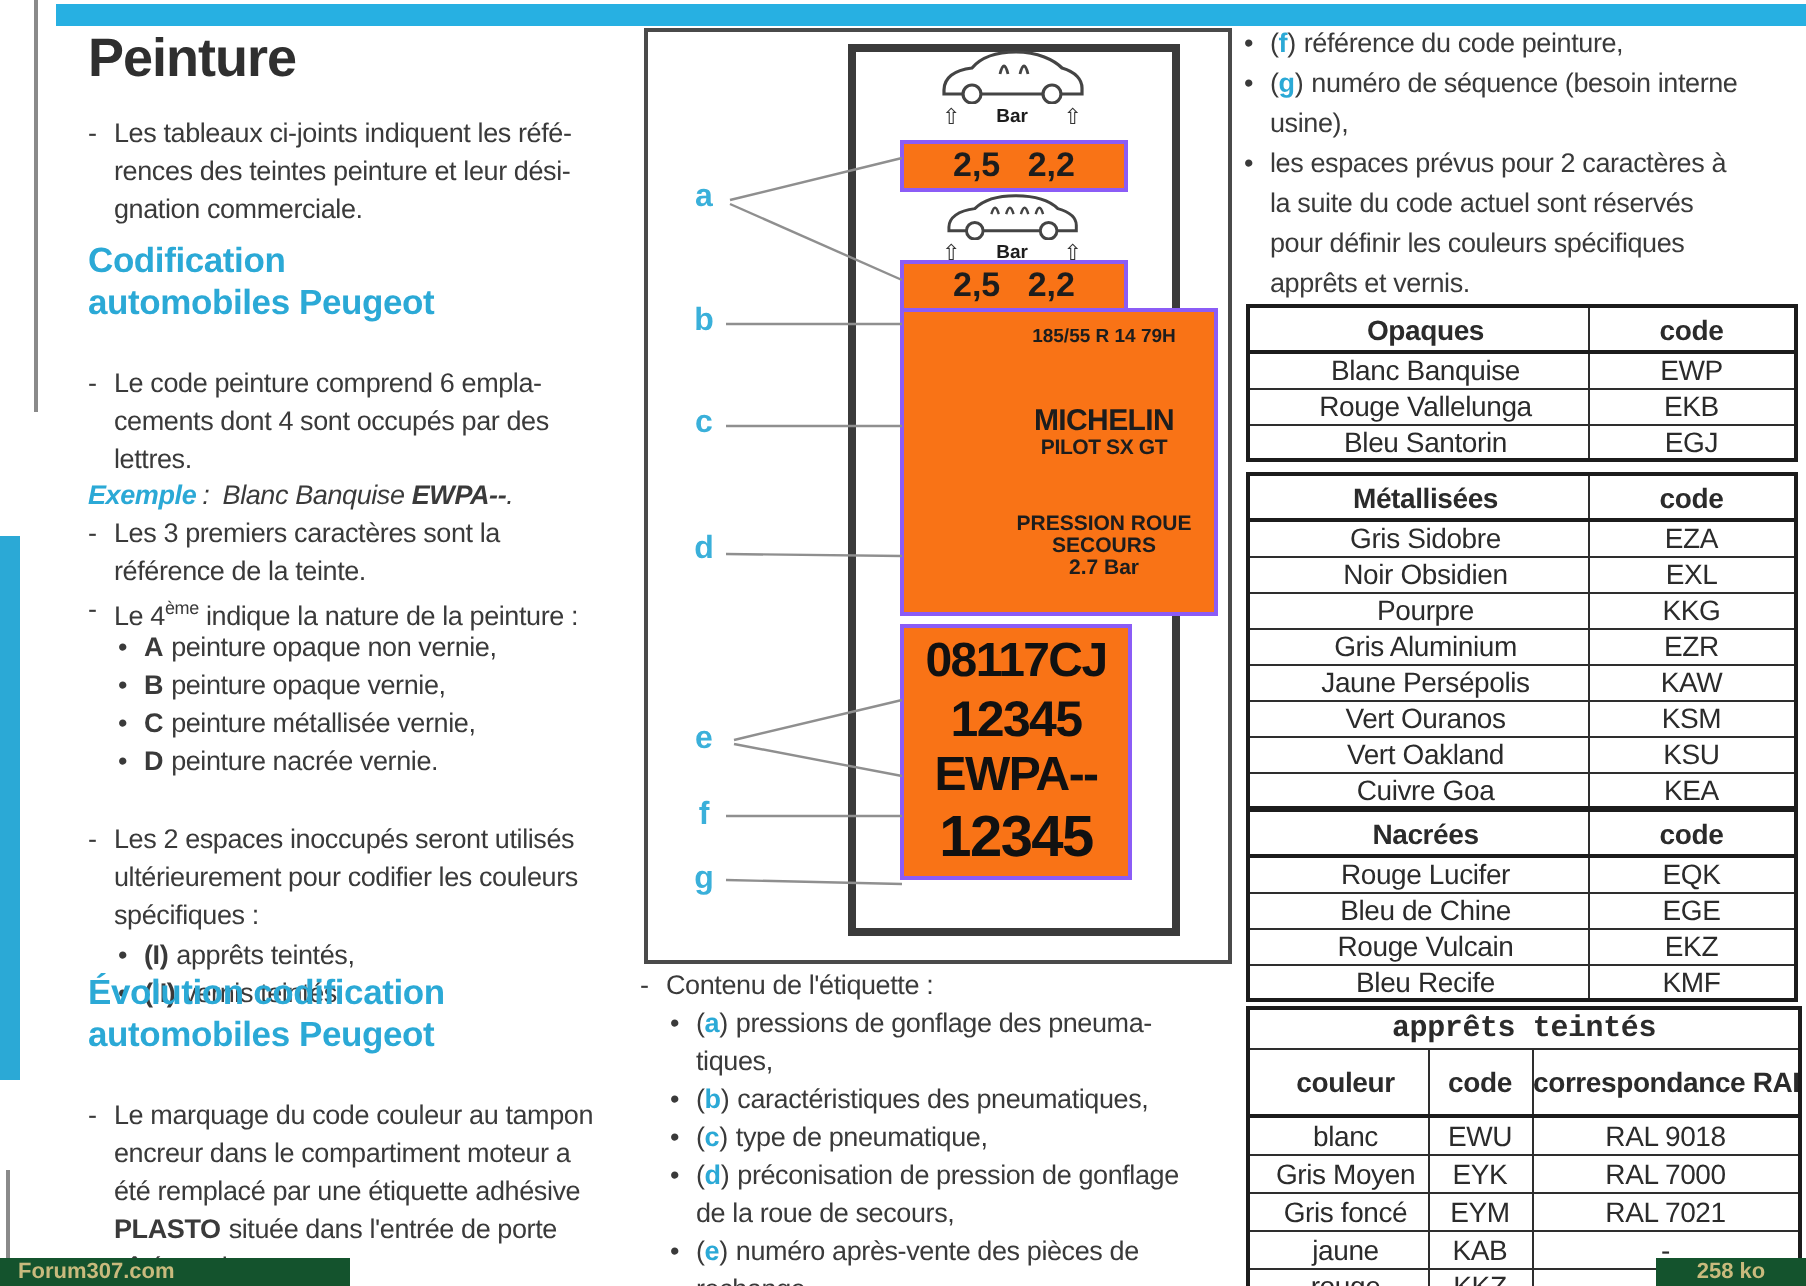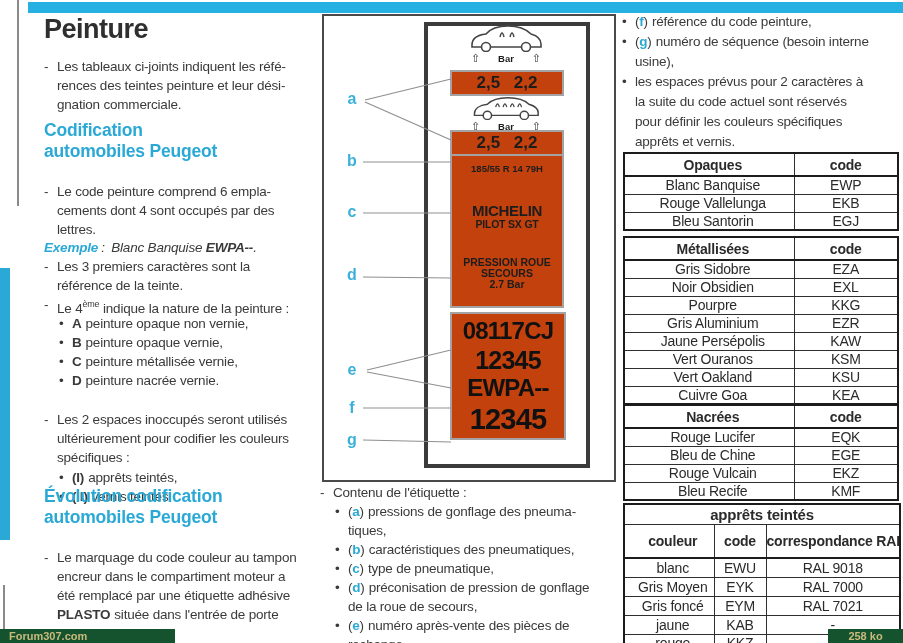--- a/index.html
+++ b/index.html
@@ -23,21 +23,21 @@
   .close{margin-right:4px;}
   .mid{margin:0 3px;}
   .sup{font-size:9px;vertical-align:super;}
   
   .left-col{left:44px;top:0;width:278px;height:643px;}
   .page-title{font-size:27px;font-weight:bold;letter-spacing:-0.5px;color:#2f2f2f;}
   .h-cyan{font-size:17.5px;line-height:21px;font-weight:bold;color:#2ba9d6;letter-spacing:-0.2px;}
   
   .diagram{left:322px;top:14px;width:290px;height:464px;border:2px solid #4a4a4a;background:#fff;}
   .thickbox{left:100px;top:6px;width:158px;height:438px;border:4px solid #3b3b3b;}
-  .wbox{border:2px solid #a3a3a3;background:#c2410c;text-align:center;}
+  .wbox{border:2px solid #8b5cf6;background:#f97316;text-align:center;}
   .pressure{font-size:17px;font-weight:bold;letter-spacing:0;word-spacing:9px;line-height:22px;color:#1d1d1d;}
   .carwrap{width:88px;text-align:center;}
   .barrow{display:flex;justify-content:space-between;align-items:center;width:70px;margin:0 auto;
           font-family:"DejaVu Sans",sans-serif;}
   .barrow .arr{font-size:11px;color:#333;}
   .barrow .bar{font-size:9.5px;font-weight:bold;color:#1d1d1d;font-family:"Liberation Sans",sans-serif;}
   .letter{width:24px;text-align:center;font-size:16px;font-weight:bold;color:#3ab0da;}
   .tire{font-size:9.5px;font-weight:bold;color:#1d1d1d;letter-spacing:0;}
   .brand{font-size:15px;font-weight:bold;line-height:14px;letter-spacing:-0.3px;color:#1d1d1d;}
   .brand2{font-size:10.5px;font-weight:bold;letter-spacing:-0.2px;color:#1d1d1d;}
@@ -49,21 +49,21 @@
   .contenu{left:320px;top:483px;width:300px;}
   .right-list{left:622px;top:12px;width:281px;}
   
   table{border-collapse:collapse;table-layout:fixed;background:#fff;}
   .ctable{border:2px solid #1c1c1c;}
   .ctable td,.ctable th{border:1px solid #2e2e2e;font-size:14px;letter-spacing:-0.2px;
         padding:0 0 0 7px;text-align:center;color:#2b2b2b;overflow:hidden;white-space:nowrap;}
   .ctable th{font-weight:bold;border-bottom:2px solid #1c1c1c;}
   .ctable .code-col{text-align:center;padding:0;}
   .t-std tr{height:18px;} .t-std tr.hd{height:23px;}
-  .t-app tr{height:19px;} .t-app tr.hd{height:34px;} .t-app tr.tt{height:20px;}
+  .t-app tr{height:19px;} .t-app tr.hd{height:34px;} .t-app tr.tt{height:20px;font-family:Liberation Mono, monospace;}
   .t-app .title-cell{text-align:center;font-weight:bold;font-size:15px;padding:0;}
   .t-app th{vertical-align:middle;}
   .t-app .hd .code-col,.t-app .hd .ral-col{text-align:center;padding:0;}
   .t-app .ral-col{text-align:center;padding:0;}
   .t1{left:623px;top:152px;} .t2{left:623px;top:236px;} .t3{left:623px;top:404px;} .t4{left:623px;top:503px;}
   
   .badge{background:#14532d;color:#c9ba7d;font-size:11px;font-weight:bold;line-height:14px;height:14px;}
   .badge-left{left:0;top:629px;width:175px;padding-left:9px;box-sizing:border-box;}
   .badge-right{left:828px;top:629px;width:75px;text-align:center;}
   svg{display:block;}
@@ -193,21 +193,21 @@
     </svg>
     <div class="barrow">
       <span class="arr">⇧</span>
       <span class="bar">Bar</span>
       <span class="arr">⇧</span>
     </div>
   </div>
 
   <div class="abs wbox pressure" style="left:126px;top:114px;width:110px;height:22px;">2,5 2,2</div>
 
-  <div class="abs wbox" style="left:126px;top:138px;width:110px;height:150px;">
+  <div class="abs wbox" style="left:126px;top:138px;width:110px;height:150px;padding-left:45px;">
     <div class="tire" style="margin-top:7px;">185/55 R 14 79H</div>
     <div style="margin-top:30px;">
       <div class="brand">MICHELIN</div>
       <div class="brand2">PILOT SX GT</div>
     </div>
     <div class="spare lines" style="margin-top:27px;">PRESSION ROUE
 SECOURS
 2.7 Bar</div>
   </div>
 

